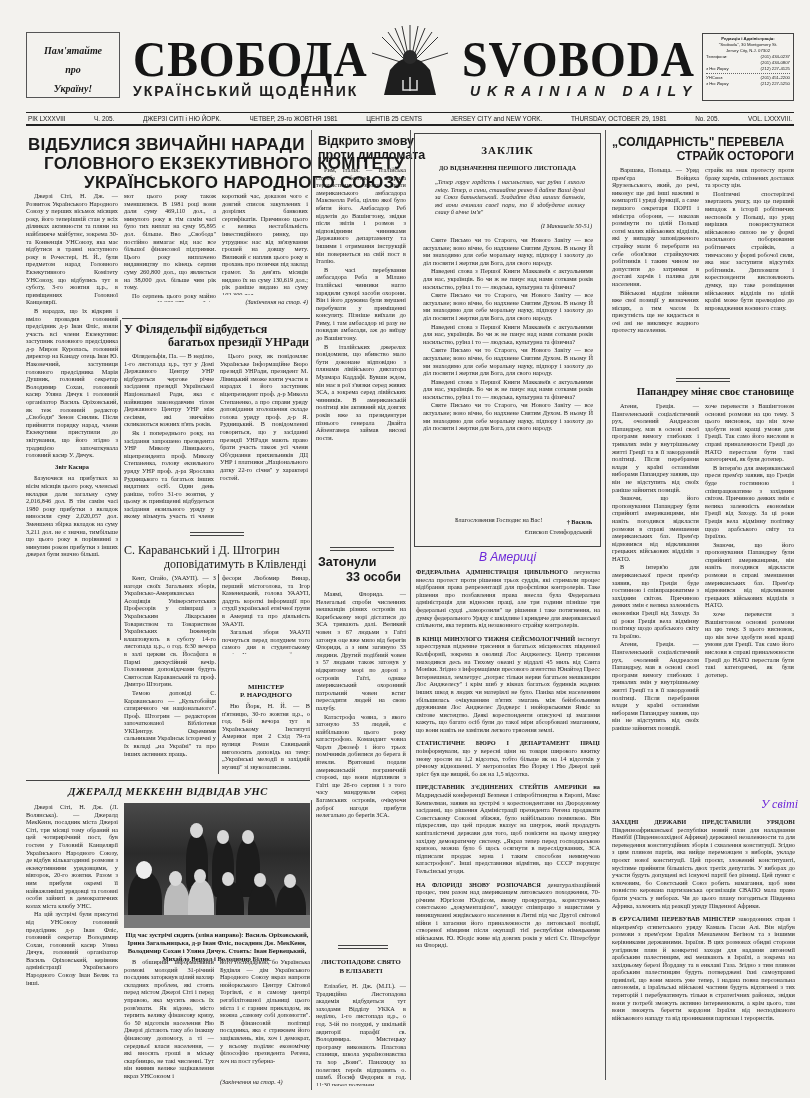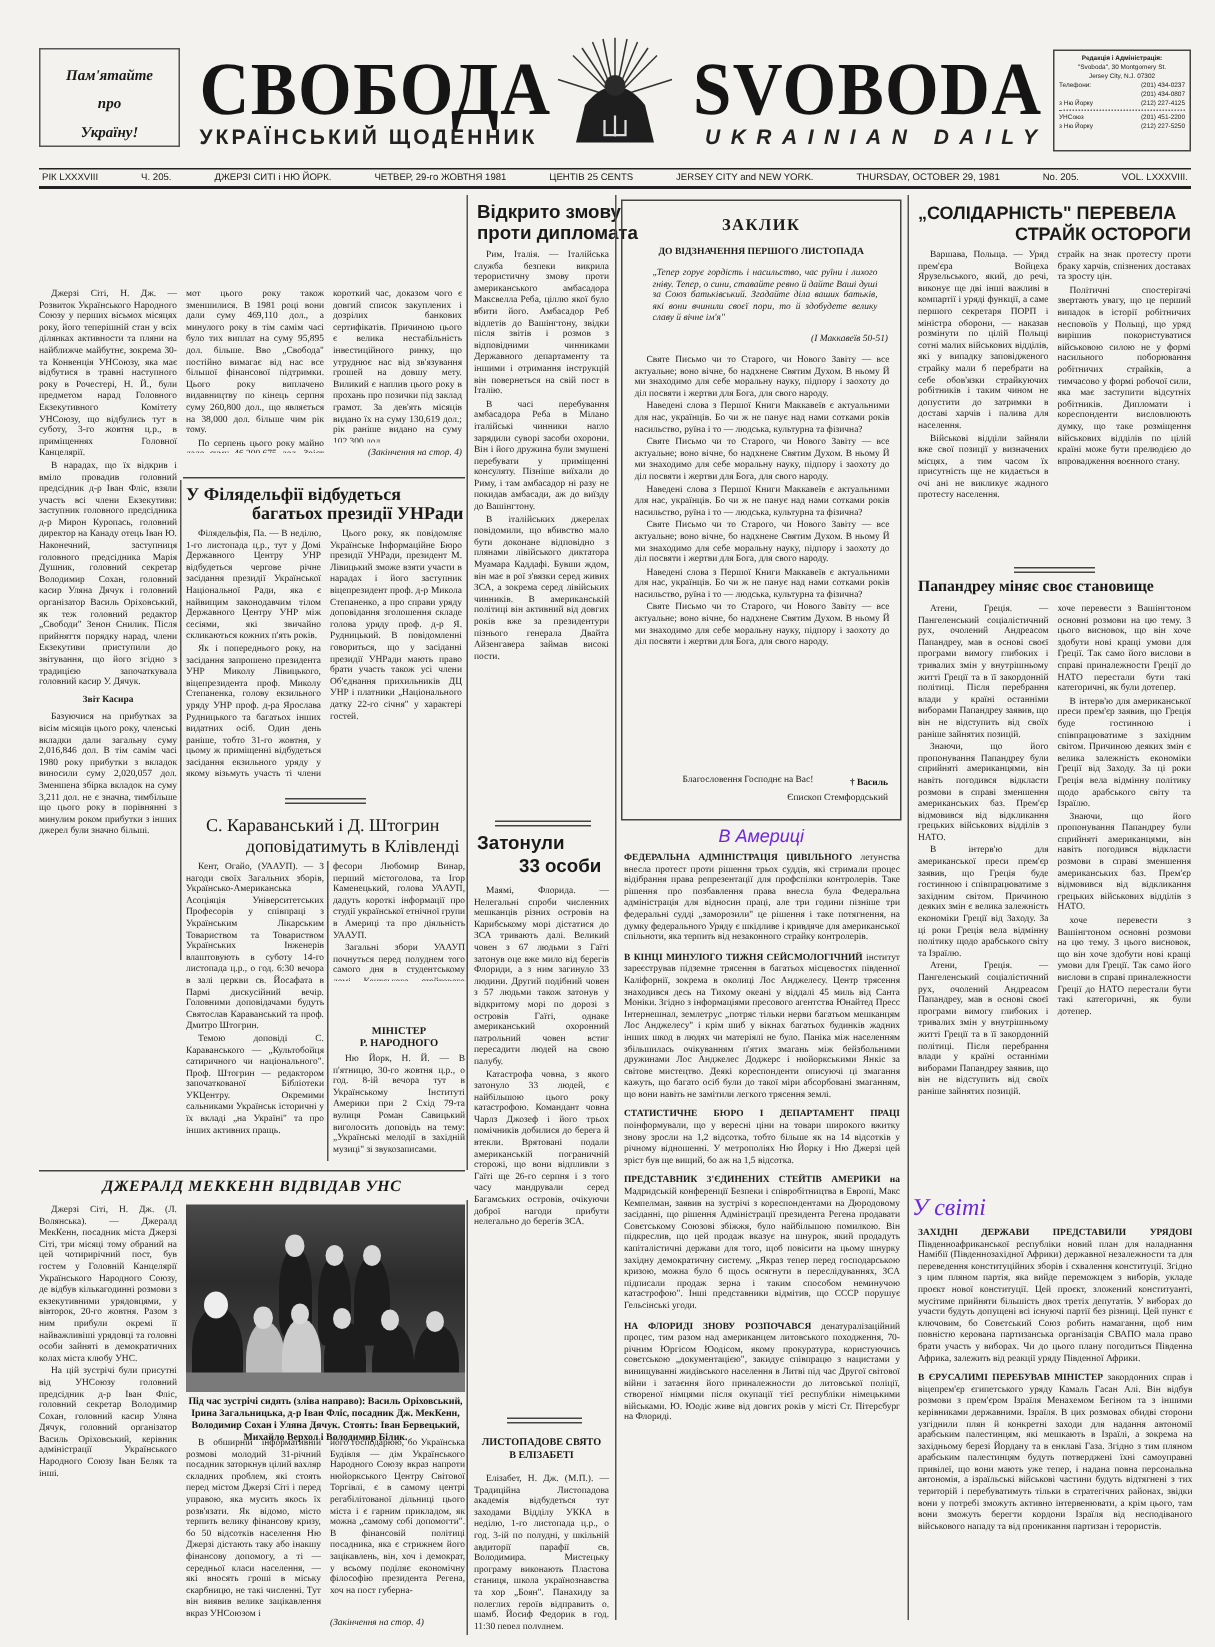--- a/index.html
+++ b/index.html
@@ -105,20 +105,25 @@
     <span>Ч. 205.</span>
     <span>ДЖЕРЗІ СИТІ і НЮ ЙОРК.</span>
     <span>ЧЕТВЕР, 29-го ЖОВТНЯ 1981</span>
     <span>ЦЕНТІВ 25 CENTS</span>
     <span>JERSEY CITY and NEW YORK.</span>
     <span>THURSDAY, OCTOBER 29, 1981</span>
     <span>No. 205.</span>
     <span>VOL. LXXXVIII.</span>
   </div>
 
+  <div class="hl-sans" style="left:28px;top:135px;font-size:17px;line-height:19px;letter-spacing:0.3px;">
+    <div>ВІДБУЛИСЯ ЗВИЧАЙНІ НАРАДИ</div>
+    <div style="padding-left:16px;">ГОЛОВНОГО ЕКЗЕКУТИВНОГО КОМІТЕТУ</div>
+    <div style="padding-left:56px;">УКРАЇНСЬКОГО НАРОДНОГО СОЮЗУ</div>
+  </div>
 
   <div class="txt" style="left:26px;top:192px;width:92px;height:445px;">
     <p>Джерзі Сіті, Н. Дж. — Розвиток Українського Народного Союзу у перших вісьмох місяцях року, його теперішній стан у всіх ділянках активности та пляни на найближче майбутнє, зокрема 30-та Конвенція УНСоюзу, яка має відбутися в травні наступного року в Рочестері, Н. Й., були предметом нарад Головного Екзекутивного Комітету УНСоюзу, що відбулись тут в суботу, 3-го жовтня ц.р., в приміщеннях Головної Канцелярії.</p>
     <p>В нарадах, що їх відкрив і вміло провадив головний предсідник д-р Іван Фліс, взяли участь всі члени Екзекутиви: заступник головного предсідника д-р Мирон Куропась, головний директор на Канаду отець Іван Ю. Наконечний, заступниця головного предсідника Марія Душник, головний секретар Володимир Сохан, головний касир Уляна Дячук і головний організатор Василь Оріховський, як теж головний редактор „Свободи" Зенон Снилик. Після прийняття порядку нарад, члени Екзекутиви приступили до звітування, що його згідно з традицією започаткувала головний касир У. Дячук.</p>
     <p class="small-bold-cap" style="text-align:center;text-indent:0;margin:4px 0;">Звіт Касира</p>
     <p>Базуючися на прибутках за вісім місяців цього року, членські вкладки дали загальну суму 2,016,846 дол. В тім самім часі 1980 року прибутки з вкладок виносили суму 2,020,057 дол. Зменшена збірка вкладок на суму 3,211 дол. не є значна, тимбільше що цього року в порівнянні з минулим роком прибутки з інших джерел були значно більші.</p>
   </div>
   <div class="txt" style="left:124px;top:192px;width:92px;height:110px;">
     <p style="text-indent:0">мот цього року також зменшилися. В 1981 році вони дали суму 469,110 дол., а минулого року в тім самім часі було тих виплат на суму 95,895 дол. більше. Вво „Свобода" постійно вимагає від нас все більшої фінансової підтримки. Цього року виплачено видавництву по кінець серпня суму 260,800 дол., що являється на 38,000 дол. більше чим рік тому.</p>
     <p>По серпень цього року майно дало суму 46,200,675 дол. Зріст майна за вісім місяців становить 1,012,200 дол.</p>
@@ -139,21 +144,21 @@
   </div>
   <div class="txt" style="left:124px;top:352px;width:90px;height:168px;">
     <p>Філядельфія, Па. — В неділю, 1-го листопада ц.р., тут у Домі Державного Центру УНР відбудеться чергове річне засідання президії Української Національної Ради, яка є найвищим законодавчим тілом Державного Центру УНР між сесіями, які звичайно скликаються кожних п'ять років.</p>
     <p>Як і попереднього року, на засідання запрошено президента УНР Миколу Лівицького, віцепрезидента проф. Миколу Степаненка, голову екзильного уряду УНР проф. д-ра Ярослава Рудницького та багатьох інших видатних осіб. Один день раніше, тобто 31-го жовтня, у цьому ж приміщенні відбудеться засідання екзильного уряду у якому візьмуть участь ті члени уряду, які перебувають на північноамериканському терені.</p>
   </div>
   <div class="txt" style="left:220px;top:352px;width:88px;height:168px;">
     <p>Цього року, як повідомляє Українське Інформаційне Бюро президії УНРади, президент М. Лівицький зможе взяти участи в нарадах і його заступник віцепрезидент проф. д-р Микола Степаненко, а про справи уряду доповідання зголошення складе голова уряду проф. д-р Я. Рудницький. В повідомленні говориться, що у засіданні президії УНРади мають право брати участь також усі члени Об'єднання прихильників ДЦ УНР і платники „Національного датку 22-го січня" у характері гостей.</p>
   </div>
   <div class="dbl" style="left:190px;top:532px;width:54px;"></div>
 
-  <div class="hl-serif" style="left:124px;top:543px;font-size:12px;line-height:14px;font-weight:normal;text-align:center;">
+  <div class="hl-serif" style="left:124px;top:543px;font-size:12px;line-height:14px;font-weight:normal;">
     <div>С. Караванський і Д. Штогрин</div>
     <div style="padding-left:40px;">доповідатимуть в Клівленді</div>
   </div>
   <div class="txt" style="left:124px;top:574px;width:92px;height:198px;">
     <p>Кент, Огайо, (УААУП). — З нагоди своїх Загальних зборів, Українсько-Американська Асоціяція Університетських Професорів у співпраці з Українським Лікарським Товариством та Товариством Українських Інженерів влаштовують в суботу 14-го листопада ц.р., о год. 6:30 вечора в залі церкви св. Йосафата в Пармі дискусійний вечір. Головними доповідачами будуть Святослав Караванський та проф. Дмитро Штогрин.</p>
     <p>Темою доповіді С. Караванського — „Культобойця сатиричного чи національного". Проф. Штогрин — редактором започаткованої Бібліотеки УКЦентру. Окремими сальниками Українськ історичні у їх вкладі „на Україні" та про інших активних пращь.</p>
   </div>
   <div class="txt" style="left:222px;top:574px;width:88px;height:80px;">
     <p style="text-indent:0">фесори Любомир Винар, перший містоголова, та Ігор Каменецький, голова УААУП, дадуть короткі інформації про студії української етнічної групи в Америці та про діяльність УААУП.</p>
     <p>Загальні збори УААУП почнуться перед полуднем того самого дня в студентському домі Кентського стейтового університету.</p>
@@ -237,35 +242,35 @@
   <div class="txt" style="left:612px;top:166px;width:87px;height:205px;">
     <p>Варшава, Польща. — Уряд прем'єра Войцеха Ярузельського, який, до речі, виконує ще дві інші важливі в компартії і уряді функції, а саме першого секретаря ПОРП і міністра оборони, — наказав розмінути по цілій Польщі сотні малих військових відділів, які у випадку заповідженого страйку мали б перебрати на себе обов'язки страйкуючих робітників і таким чином не допустити до затримки в доставі харчів і палива для населення.</p>
     <p>Військові відділи зайняли вже свої позиції у визначених місцях, а тим часом їх присутність ще не кидається в очі ані не викликує жадного протесту населення.</p>
   </div>
   <div class="txt" style="left:705px;top:166px;width:89px;height:205px;">
     <p style="text-indent:0">страйк на знак протесту проти браку харчів, спізнених доставах та зросту цін.</p>
     <p>Політичні спостерігачі звертають увагу, що це перший випадок в історії робітничих несповоїв у Польщі, що уряд вирішив покористуватися військовою силою не у формі насильного поборювання робітничих страйків, а тимчасово у формі робочої сили, яка має заступити відсутніх робітників. Дипломати і кореспонденти висловлюють думку, що таке розміщення військових відділів по цілій країні може бути прелюдією до впровадження воєнного стану.</p>
   </div>
   <div class="dbl" style="left:676px;top:378px;width:54px;"></div>
 
-  <div class="hl-serif" style="left:612px;top:386px;width:182px;font-size:10.5px;text-align:left;">Папандреу міняє своє становище</div>
+  <div class="hl-serif" style="left:612px;top:386px;width:182px;font-size:10.5px;text-align:right;">Папандреу міняє своє становище</div>
   <div class="txt" style="left:612px;top:402px;width:87px;height:385px;">
     <p>Атени, Греція. — Пангеленський соціалістичний рух, очолений Андреасом Папандреу, мав в основі своєї програми вимогу глибоких і тривалих змін у внутрішньому житті Греції та в її закордонній політиці. Після перебрання влади у країні останніми виборами Папандреу заявив, що він не відступить від своїх раніше зайнятих позицій.</p>
     <p>Знаючи, що його пропонування Папандреу були сприйняті американцями, він навіть погодився відкласти розмови в справі зменшення американських баз. Прем'єр відмовився від відкликання грецьких військових відділів з НАТО.</p>
     <p>В інтерв'ю для американської преси прем'єр заявив, що Греція буде гостинною і співпрацюватиме з західним світом. Причиною деяких змін є велика залежність економіки Греції від Заходу. За ці роки Греція вела відмінну політику щодо арабського світу та Ізраїлю.</p>
     <p>Атени, Греція. — Пангеленський соціалістичний рух, очолений Андреасом Папандреу, мав в основі своєї програми вимогу глибоких і тривалих змін у внутрішньому житті Греції та в її закордонній політиці. Після перебрання влади у країні останніми виборами Папандреу заявив, що він не відступить від своїх раніше зайнятих позицій.</p>
   </div>
   <div class="txt" style="left:705px;top:402px;width:89px;height:385px;">
     <p style="text-indent:0">хоче перевести з Вашінгтоном основні розмови на цю тему. З цього висновок, що він хоче здобути нові кращі умови для Греції. Так само його вислови в справі приналежности Греції до НАТО перестали бути такі категоричні, як були дотепер.</p>
     <p>В інтерв'ю для американської преси прем'єр заявив, що Греція буде гостинною і співпрацюватиме з західним світом. Причиною деяких змін є велика залежність економіки Греції від Заходу. За ці роки Греція вела відмінну політику щодо арабського світу та Ізраїлю.</p>
     <p>Знаючи, що його пропонування Папандреу були сприйняті американцями, він навіть погодився відкласти розмови в справі зменшення американських баз. Прем'єр відмовився від відкликання грецьких військових відділів з НАТО.</p>
     <p>хоче перевести з Вашінгтоном основні розмови на цю тему. З цього висновок, що він хоче здобути нові кращі умови для Греції. Так само його вислови в справі приналежности Греції до НАТО перестали бути такі категоричні, як були дотепер.</p>
   </div>
 
-  <div class="hl-italic" style="left:608px;top:797px;width:190px;text-align:left;font-size:16px;font-family:'Liberation Serif',serif;">У світі</div>
+  <div class="hl-italic" style="left:608px;top:797px;width:190px;text-align:right;font-size:12px;font-family:'Liberation Serif',serif;">У світі</div>
   <div class="txt" style="left:612px;top:818px;width:183px;height:270px;">
     <p style="text-indent:0;margin-bottom:6px;"><b>ЗАХІДНІ ДЕРЖАВИ ПРЕДСТАВИЛИ УРЯДОВІ</b> <span>Південноафриканської республіки новий план для наладнання Намібії (Південнозахідної Африки) державної незалежности та для переведення конституційних зборів і схвалення конституції. Згідно з цим пляном партія, яка вийде переможцем з виборів, укладе проєкт нової конституції. Цей проєкт, зложений конституанті, мусітиме прийняти більшість двох третіх депутатів. У виборах до участи будуть допущені всі існуючі партії без різниці. Цей пункт є ключовим, бо Совєтський Союз робить намагання, щоб ним повністю керована партизанська організація СВАПО мала право брати участь у виборах. Чи до цього плану погодиться Південна Африка, залежить від реакції уряду Південної Африки.</span></p>
     <p style="text-indent:0;"><b>В ЄРУСАЛИМІ ПЕРЕБУВАВ МІНІСТЕР</b> <span>закордонних справ і віцепрем'єр єгипетського уряду Камаль Гасан Алі. Він відбув розмови з прем'єром Ізраїля Менахемом Бегіном та з іншими керівниками державними. Ізраїля. В цих розмовах обидві сторони узгіднили плян й конкретні заходи для надання автономії арабським палестинцям, які мешкають в Ізраїлі, а зокрема на західньому березі Йордану та в енклаві Газа. Згідно з тим пляном арабським палестинцям будуть потверджені їхні самоуправні привілеї, що вони мають уже тепер, і надана повна персональна автономія, а ізраїльські військові частини будуть відтягнені з тих територій і перебуватимуть тільки в стратегічних районах, звідки вони у потребі зможуть активно інтервенювати, а крім цього, там вони зможуть берегти кордони Ізраїля від несподіваного військового нападу та від проникання партизан і терористів.</span></p>
   </div>
 
   <div class="hr" style="left:26px;top:780px;width:284px;"></div>
   <div style="position:absolute;left:26px;top:786px;width:284px;text-align:center;font-family:'Liberation Serif',serif;font-style:italic;font-weight:bold;font-size:10.5px;letter-spacing:0.5px;">ДЖЕРАЛД МЕККЕНН ВІДВІДАВ УНС</div>
 
   <div class="txt" style="left:26px;top:803px;width:92px;height:285px;">
     <p>Джерзі Сіті, Н. Дж. (Л. Волянська). — Джералд МекКенн, посадник міста Джерзі Сіті, три місяці тому обраний на цей чотирирічний пост, був гостем у Головній Канцелярії Українського Народного Союзу, де відбув кількагодинні розмови з екзекутивними урядовцями, у вівторок, 20-го жовтня. Разом з ним прибули окремі її найважливіші урядовці та головні особи зайняті в демократичних колах міста клюбу УНС.</p>

